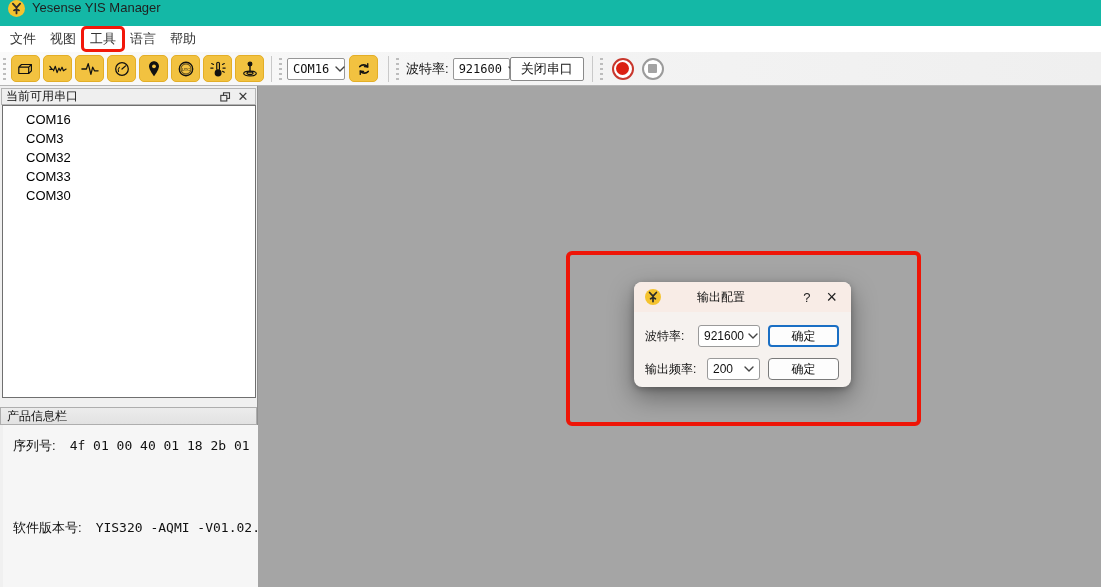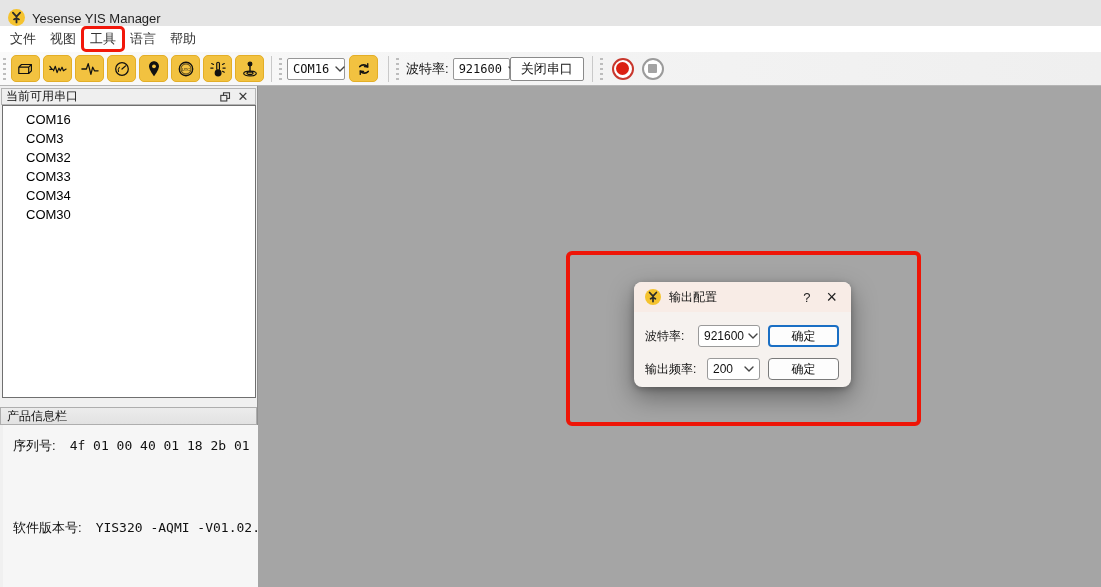--- a/index.html
+++ b/index.html
@@ -1,20 +1,20 @@
 <!DOCTYPE html>
 <html><head>
 <meta charset="utf-8">
 <style>
   * { margin:0; padding:0; box-sizing:border-box; }
   html,body { width:1101px; height:587px; overflow:hidden; }
   body { font-family:"Liberation Sans","DejaVu Sans",sans-serif; position:relative; background:#a5a5a5; font-size:13px; color:#1a1a1a; }
 
   
-  .titlebar { position:absolute; left:0; top:0; width:1101px; height:26px; background:#e5e5e5; display:flex; align-items:flex-end; padding-left:8px; }
+  .titlebar { position:absolute; left:0; top:0; width:1101px; height:26px; background:#14b8a6; display:flex; align-items:flex-start; padding-left:8px; }
   .titlebar .app-logo { width:17px; height:17px; margin-right:7px; }
   .titlebar .title-text { font-size:13px; color:#1f1f1f; }
 
   
   .menubar { position:absolute; left:0; top:26px; width:1101px; height:26px; background:#ffffff; display:flex; align-items:center; padding-left:3px; }
   .menu-item { padding:0 7px; height:22px; line-height:22px; font-size:13px; color:#333; cursor:default; }
   .menu-item.hl { outline:3px solid #f2170a; outline-offset:-1px; border-radius:3px; }
 
   
   .toolbar { position:absolute; left:0; top:52px; width:1101px; height:34px; background:linear-gradient(90deg,#fafafa 0%,#f3f3f3 55%,#efefef 100%); border-bottom:1px solid #b5b5b5; display:flex; align-items:center; }
@@ -52,21 +52,21 @@
   
   .main-area { position:absolute; left:258px; top:86px; width:843px; height:501px; background:#a5a5a5; }
 
   
   .red-rect { position:absolute; left:566px; top:251px; width:355px; height:175px; border:4px solid #ee1507; border-radius:6px; pointer-events:none; }
 
   
   .dialog { position:absolute; left:634px; top:282px; width:217px; height:105px; border-radius:8px; background:#f6f2ef; box-shadow:0 10px 26px rgba(0,0,0,.38), 0 2px 6px rgba(0,0,0,.25); overflow:hidden; }
   .dialog-titlebar { height:30px; background:#f8ece6; display:flex; align-items:center; padding:0 10px 0 11px; }
   .dialog-titlebar .app-logo { width:16px; height:16px; margin-right:8px; }
-  .dialog-title { font-size:12px; color:#111; }
+  .dialog-title { font-size:12px; color:#111;margin-left:28px; }
   .dialog-titlebar .spacer { flex:1; }
   .dlg-help { font-size:13px; color:#222; padding:0 12px; cursor:pointer; }
   .dlg-close { font-size:18px; color:#222; line-height:1; padding:0 4px; cursor:pointer; }
   .dialog-body { padding:13px 12px 0 11px; }
   .dlg-row { display:flex; align-items:center; height:22px; margin-bottom:11px; }
   .dlg-label { font-size:12px; color:#111; white-space:nowrap; }
   .dlg-combo { height:22px; background:#fff; border:1px solid #9a9a9a; border-radius:3px; display:flex; align-items:center; padding:0 5px; margin-left:auto; cursor:pointer; }
   .dlg-combo .val { font-size:12px; color:#111; }
   .dlg-combo .chev { margin-left:auto; padding-left:4px; display:flex; }
   .dlg-combo.w1 { width:62px; }
@@ -215,21 +215,20 @@
         <rect x="0.8" y="3.4" width="6" height="5.6" fill="#efefef"></rect>
       </svg>
     </span>
     <span class="dock-btn dock-close">✕</span>
   </div>
   <div class="port-list">
     <div class="port-item">COM16</div>
     <div class="port-item">COM3</div>
     <div class="port-item">COM32</div>
     <div class="port-item">COM33</div>
-    <div class="port-item">COM34</div>
     <div class="port-item">COM30</div>
   </div>
   <div class="info-header">产品信息栏</div>
   <div class="info-body">
     <div class="info-row serial">
       <span class="info-label">序列号:</span>
       <span class="info-value">4f 01 00 40 01 18 2b 01</span>
     </div>
     <div class="info-row version">
       <span class="info-label">软件版本号:</span>

